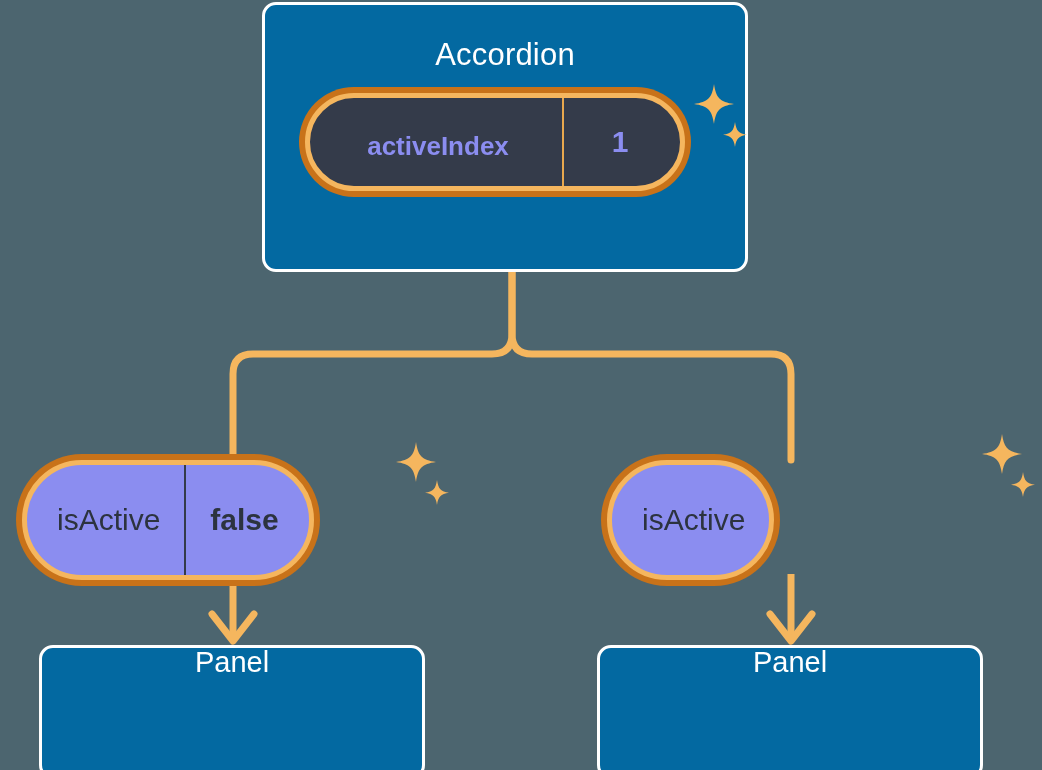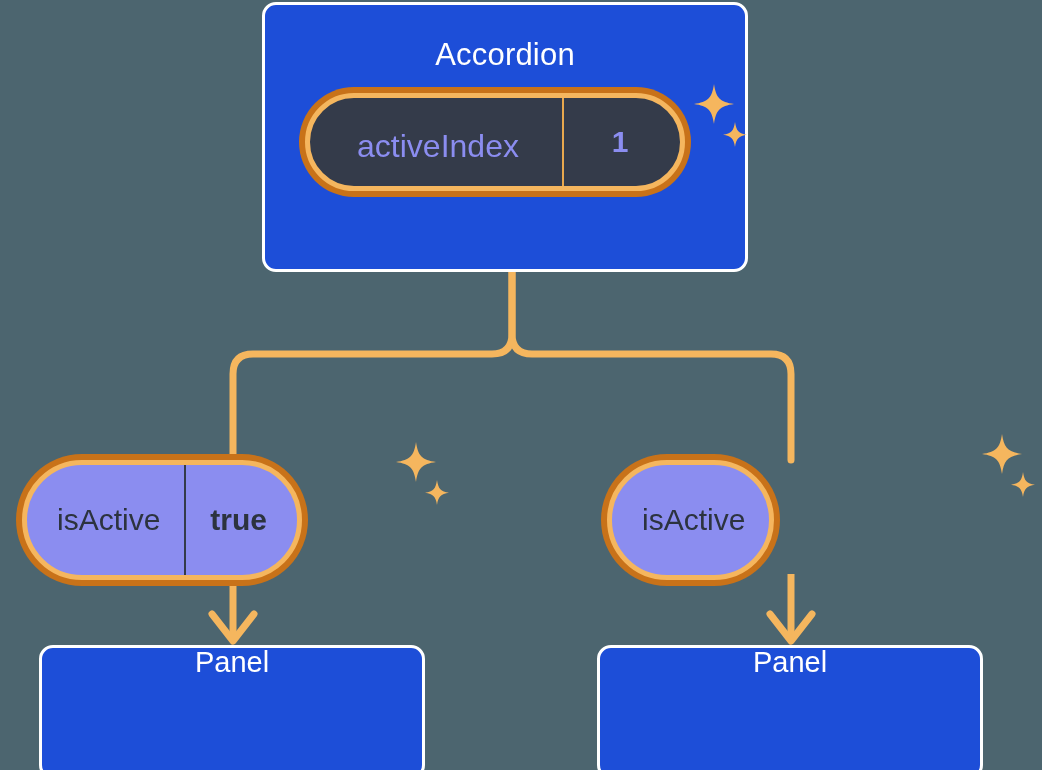--- a/index.html
+++ b/index.html
@@ -26,21 +26,21 @@
     left: 0;
     top: 0;
     width: 1042px;
     height: 770px;
     pointer-events: none;
   }
 
   
   .node-box {
     position: absolute;
-    background: #1d4ed8;
+    background: #0369a1;
     border: 3px solid #ffffff;
     border-radius: 14px;
     box-sizing: border-box;
   }
   .node-title {
     color: #ffffff;
     font-size: 31px;
     font-weight: 400;
     text-align: center;
     letter-spacing: 0.2px;
@@ -96,22 +96,22 @@
     white-space: nowrap;
   }
 
   
   .pill--dark .pill {
     background: #343b4a;
     height: 98px;
   }
   .pill--dark .pill-key {
     color: #8b8df0;
-    font-size: 32px;
-    font-weight: 400;
+    font-size: 26px;
+    font-weight: 700;
     padding: 8px 26px 0 30px;
     min-width: 196px;
   }
   .pill--dark .pill-val {
     color: #8b8df0;
     font-size: 30px;
     font-weight: 700;
     padding: 0 30px 0 26px;
     min-width: 60px;
     border-left: 2px solid #e8a84e;
@@ -189,21 +189,21 @@
   </div>
 
   <svg class="sparkle-group" id="sparkle-accordion" width="62" height="72" viewBox="0 0 62 72" aria-hidden="true">
     <path d="M24 2 C26 16 30 20 44 22 C30 24 26 28 24 42 C22 28 18 24 4 22 C18 20 22 16 24 2 Z" fill="#f5b65e"></path>
     <path d="M45 40 C46.3 49 48.7 51.4 57 52.7 C48.7 54 46.3 56.4 45 65 C43.7 56.4 41.3 54 33 52.7 C41.3 51.4 43.7 49 45 40 Z" fill="#f5b65e"></path>
   </svg>
 
   <div class="pill-wrap pill--purple" id="pill-is-active-left">
     <div class="pill">
       <div class="pill-key">isActive</div>
-      <div class="pill-val">true</div>
+      <div class="pill-val">false</div>
     </div>
   </div>
 
   <svg class="sparkle-group" id="sparkle-left-pill" width="62" height="72" viewBox="0 0 62 72" aria-hidden="true">
     <path d="M24 2 C26 16 30 20 44 22 C30 24 26 28 24 42 C22 28 18 24 4 22 C18 20 22 16 24 2 Z" fill="#f5b65e"></path>
     <path d="M45 40 C46.3 49 48.7 51.4 57 52.7 C48.7 54 46.3 56.4 45 65 C43.7 56.4 41.3 54 33 52.7 C41.3 51.4 43.7 49 45 40 Z" fill="#f5b65e"></path>
   </svg>
 
   <div class="node-box panel-box" id="panel-box-left">
     <div class="panel-label">Panel</div>

